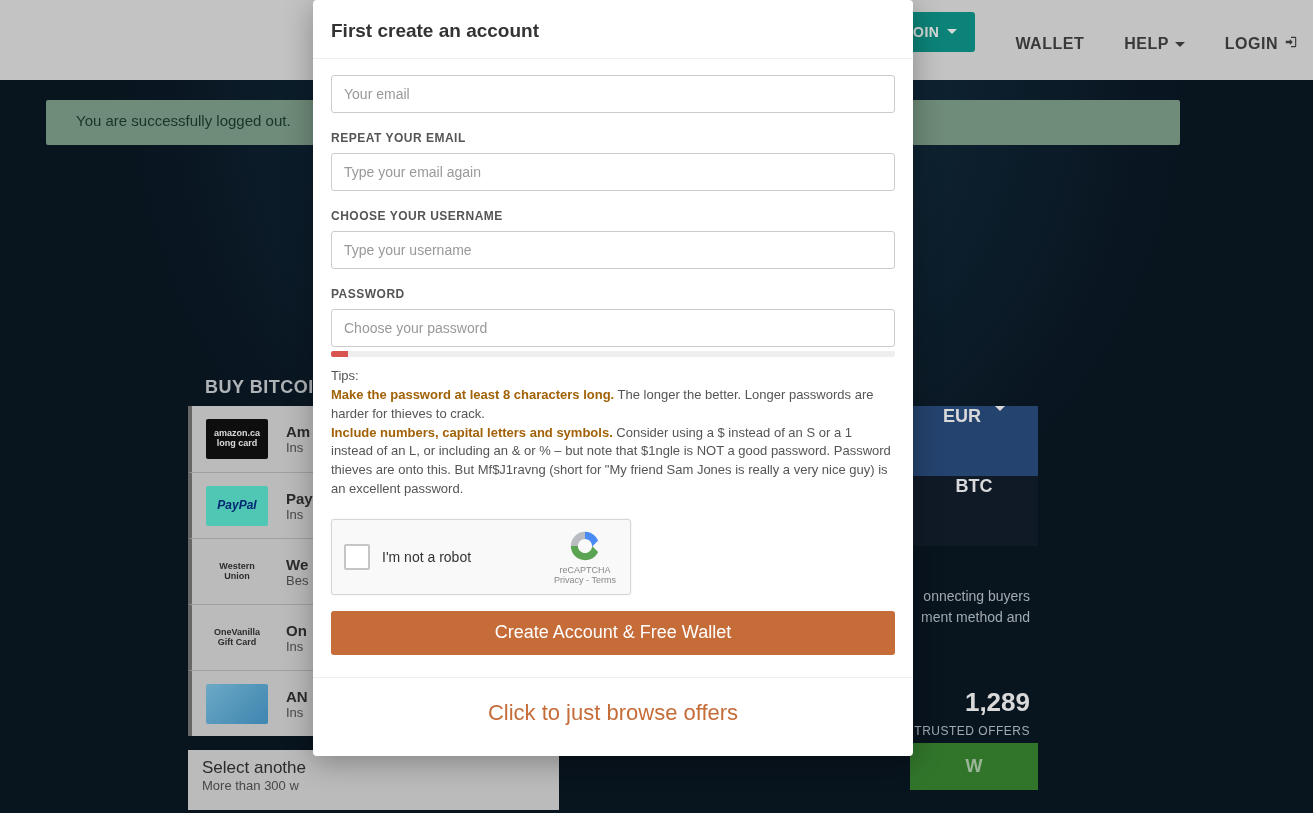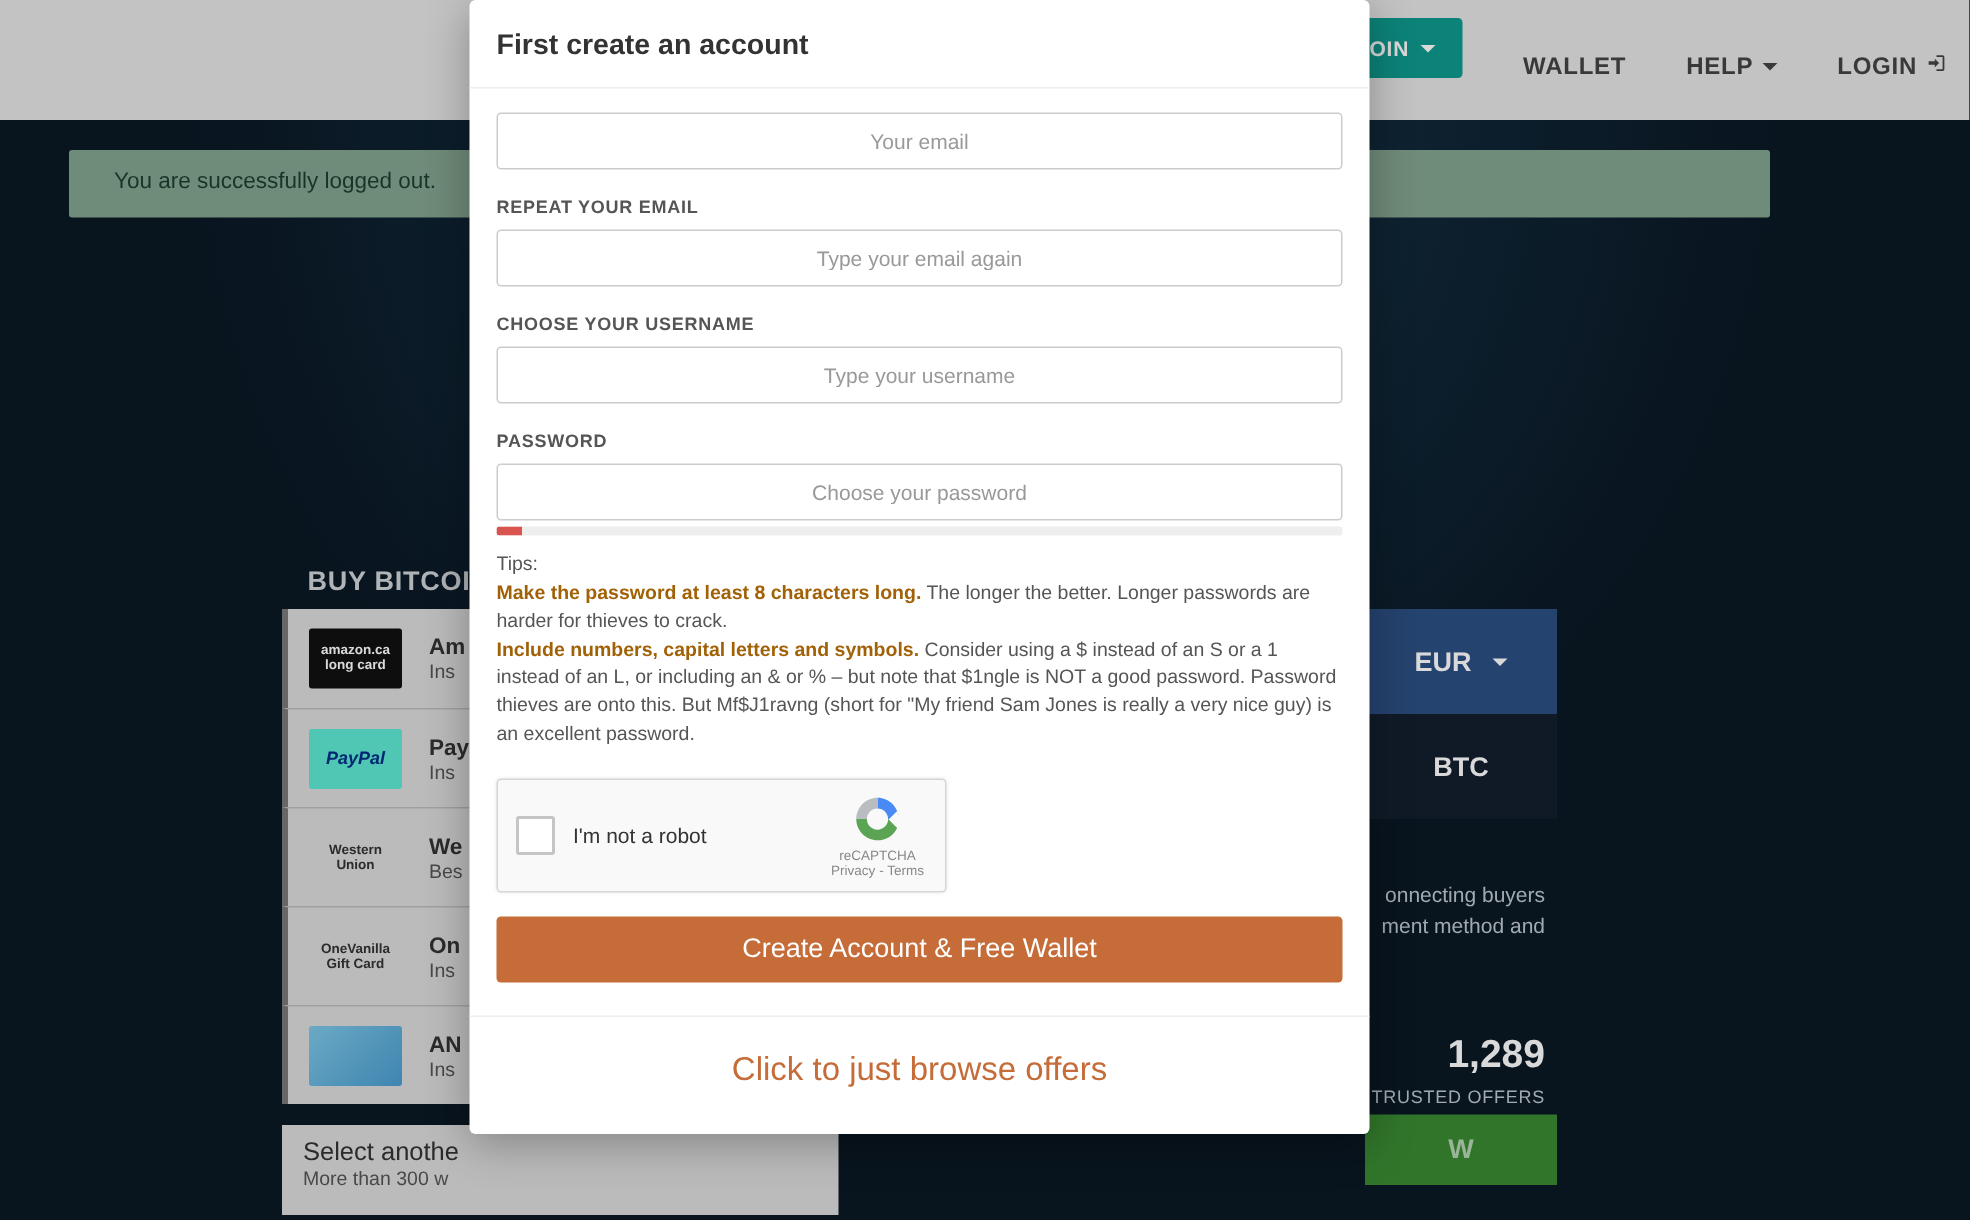--- a/index.html
+++ b/index.html
@@ -29,39 +29,39 @@
   .payrow .pimg.dark { background:#111; color:#fff; }
   .payrow .ptext { flex:1; display:flex; flex-direction:column; }
   .payrow .ptitle { font-weight:bold; color:#333; font-size:15px; }
   .payrow .psub { color:#555; font-size:13px; }
   .select-other{ margin-top:14px; height:60px; background:#dcdcdc; padding:8px 14px;}
   .select-other .sot{font-weight:normal;color:#333;font-size:17px;}
   .select-other .sos{color:#555;font-size:13px;}
 
   
   .currbox { position:absolute; top:326px; left:910px; width:128px; }
-  .curr { height:70px; display:flex; align-items:center; justify-content:center; color:#fff; font-size:18px; font-weight:bold; gap:14px;}
+  .curr { height:70px; display:flex; justify-content:center; color:#fff; font-size:18px; font-weight:bold; gap:14px;}
   .curr.eur { background:#2c4f83; }
   .curr.btc { background:#131f2e; }
 
   
   .rightdesc{ position:absolute; top:506px; left:910px; width:120px; color:#bfc8cf; font-size:14px; line-height:1.5; text-align:right;}
   .rightdesc .n{ color:#fff; font-size:26px; font-weight:bold; margin-top:55px;}
   .rightdesc .t{ color:#bfc8cf; font-size:12px; letter-spacing:0.5px;}
 
   .greenbtn{position:absolute; top:663px; left:910px; width:128px; height:47px; background:#3a8a33; display:flex;align-items:center;justify-content:center;color:#b7d5b3;font-weight:bold;font-size:18px;}
 
   
   .overlay{ position:absolute; inset:0; background:rgba(0,0,0,0.15); }
   .modal{ position:absolute; top:0; left:313px; width:600px; background:#fff; border-radius:4px; box-shadow:0 6px 30px rgba(0,0,0,0.3); padding:0 0 30px 0;}
   .modal-head{ padding:20px 18px 16px 18px; border-bottom:1px solid #eee; }
   .modal-head h2{ font-size:19px; color:#333; font-weight:bold;}
   .modal-body{ padding:16px 18px 0 18px; }
   .flabel{ font-size:12px; color:#555; letter-spacing:0.5px; font-weight:bold; margin-bottom:8px; }
-  .finput{ width:100%; height:38px; border:1px solid #ccc; border-radius:3px; padding:0 12px; font-size:14px; color:#333; margin-bottom:18px;text-align:center;}
+  .finput{ width:100%; height:38px; border:1px solid #ccc; border-radius:3px; padding:0 12px; font-size:14px; color:#333; margin-bottom:18px;}
   .finput::placeholder{color:#999;}
   .pwstrength{ height:6px; background:#eee; border-radius:2px; margin-top:-14px; margin-bottom:10px; overflow:hidden;}
   .pwstrength .bar{ width:3%; height:100%; background:#d9534f;}
   .tips{ font-size:13px; color:#555; line-height:1.45; margin-bottom:20px;}
   .tips b{ color:#a16207; }
 
   .recap{ width:300px; height:76px; border:1px solid #d6d6d6; border-radius:3px; background:#f9f9f9; display:flex; align-items:center; padding:0 10px 0 12px; box-shadow:0 0 3px rgba(0,0,0,0.07);}
   .recap .box{ width:26px; height:26px; border:2px solid #c5c5c5; border-radius:2px; background:#fff;}
   .recap .txt{ margin-left:12px; font-size:14px; color:#333; flex:1;}
   .recap .right{ width:70px; text-align:center; font-size:9px; color:#888;}

